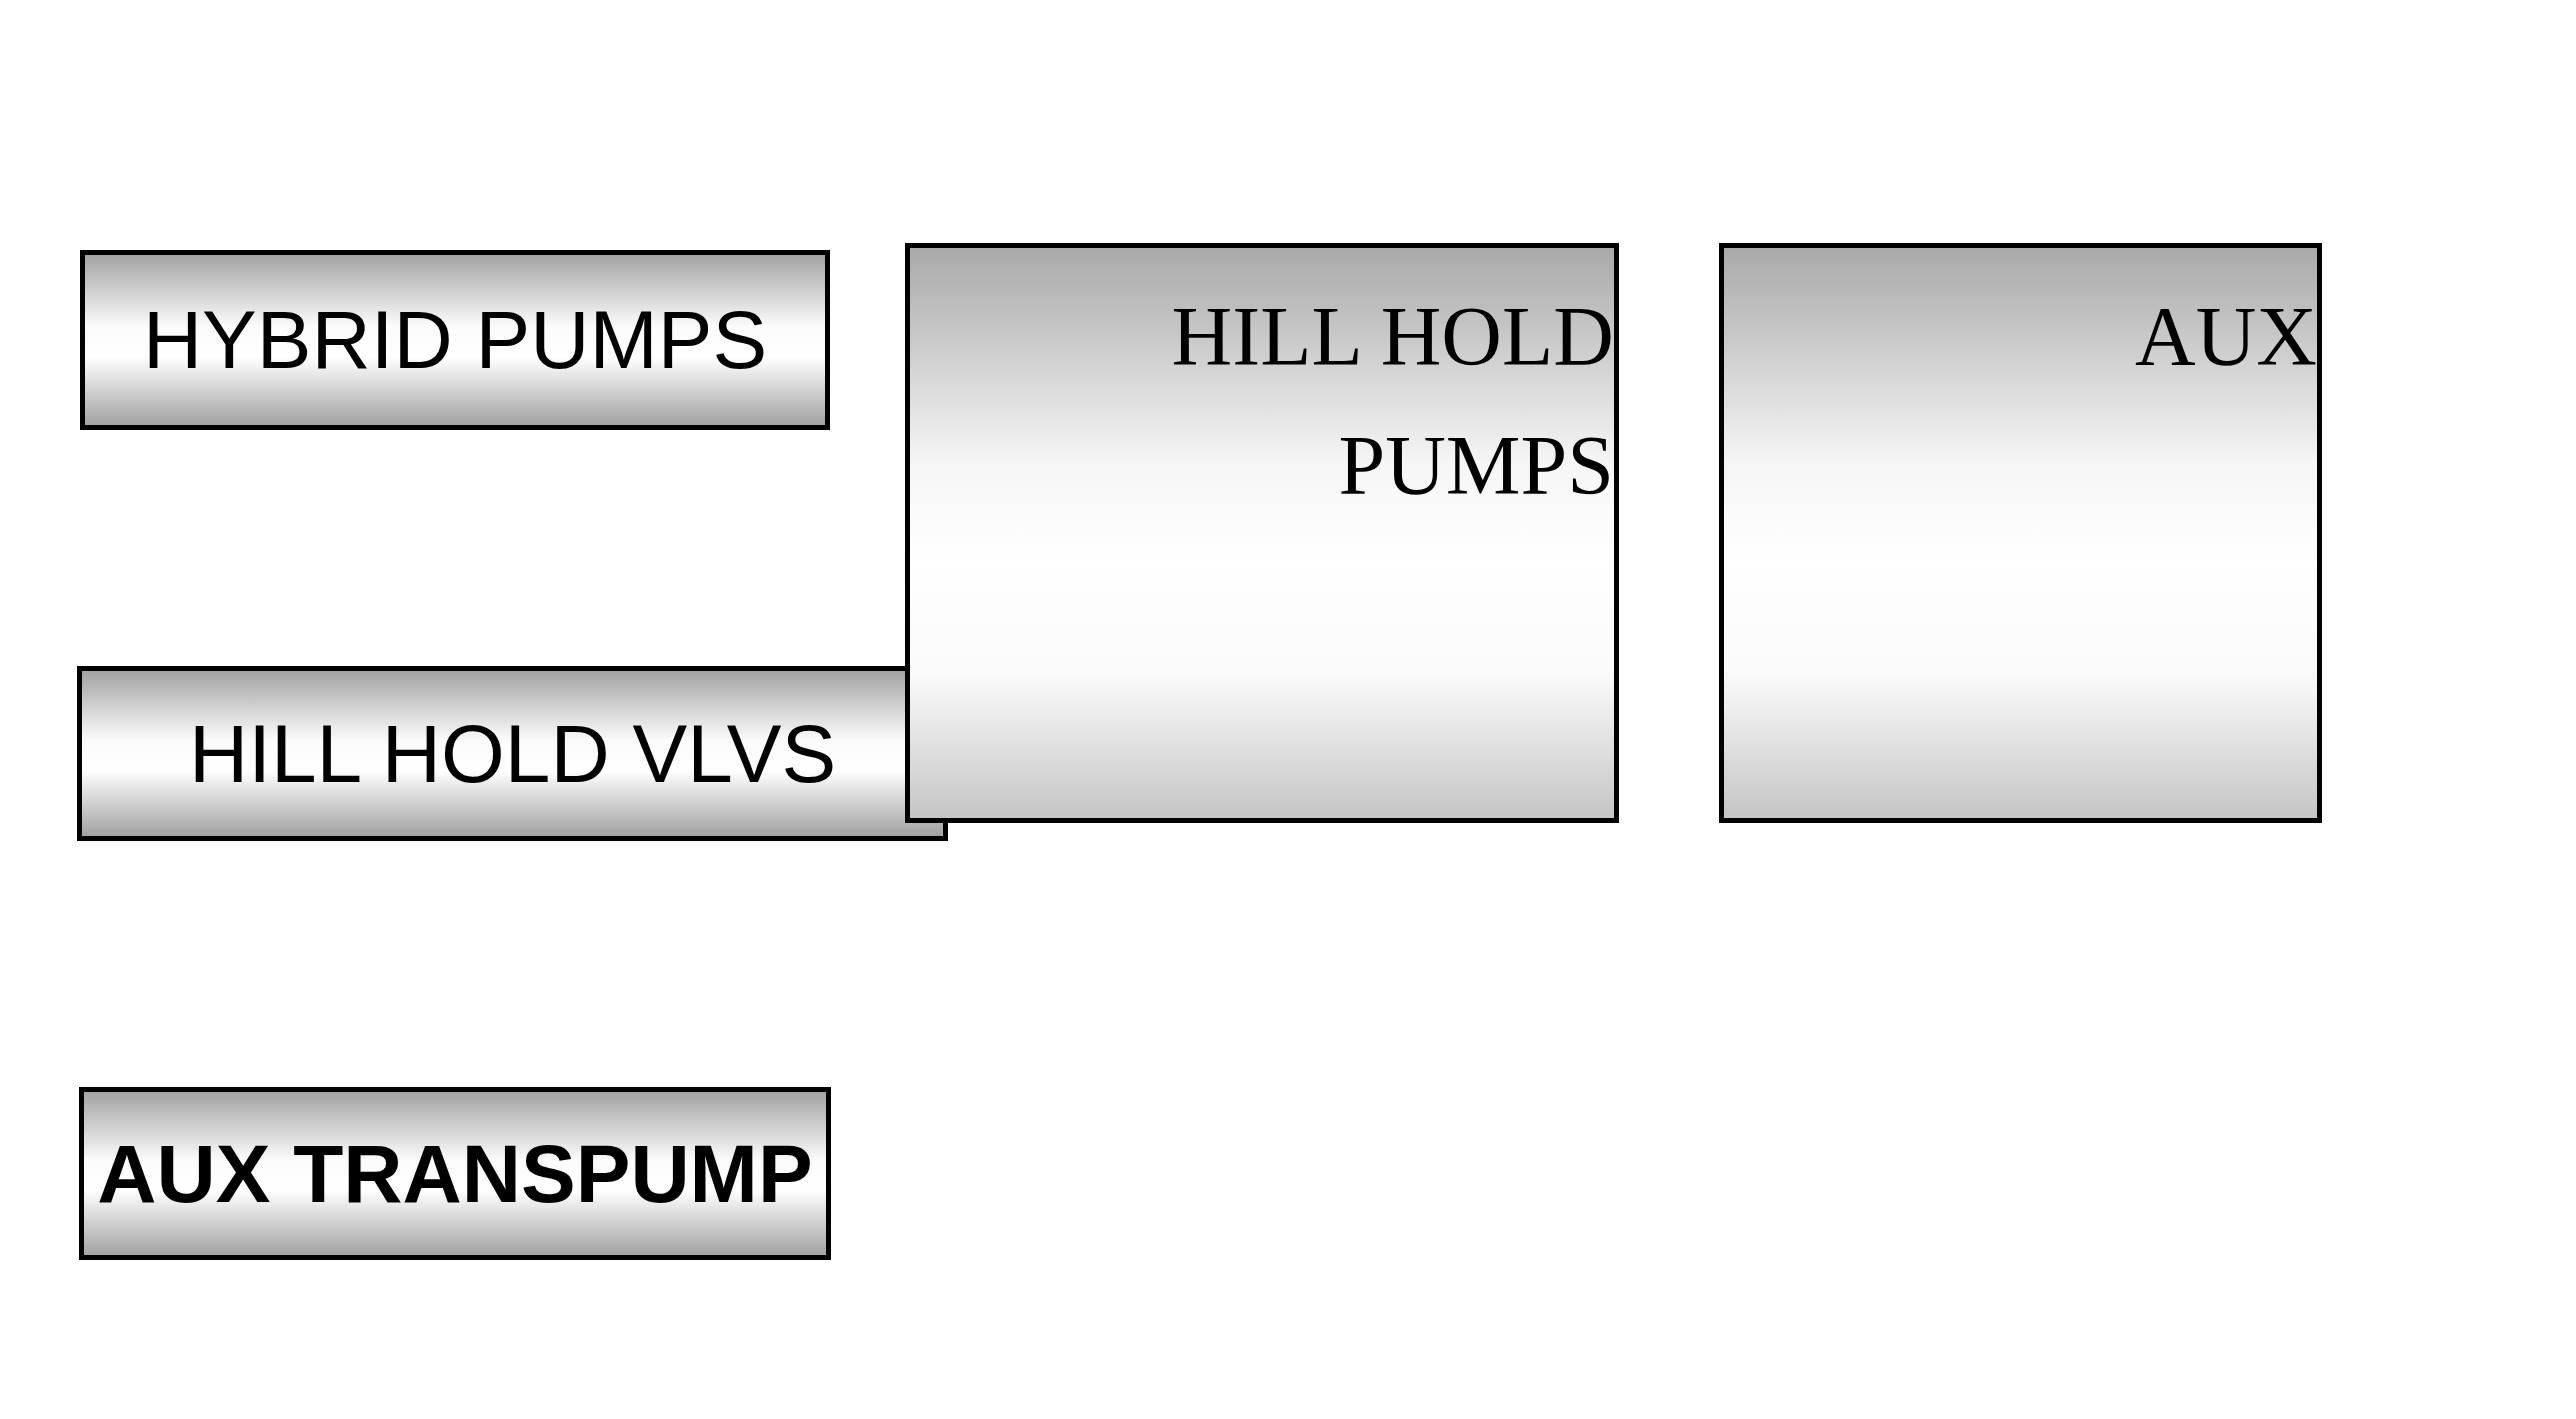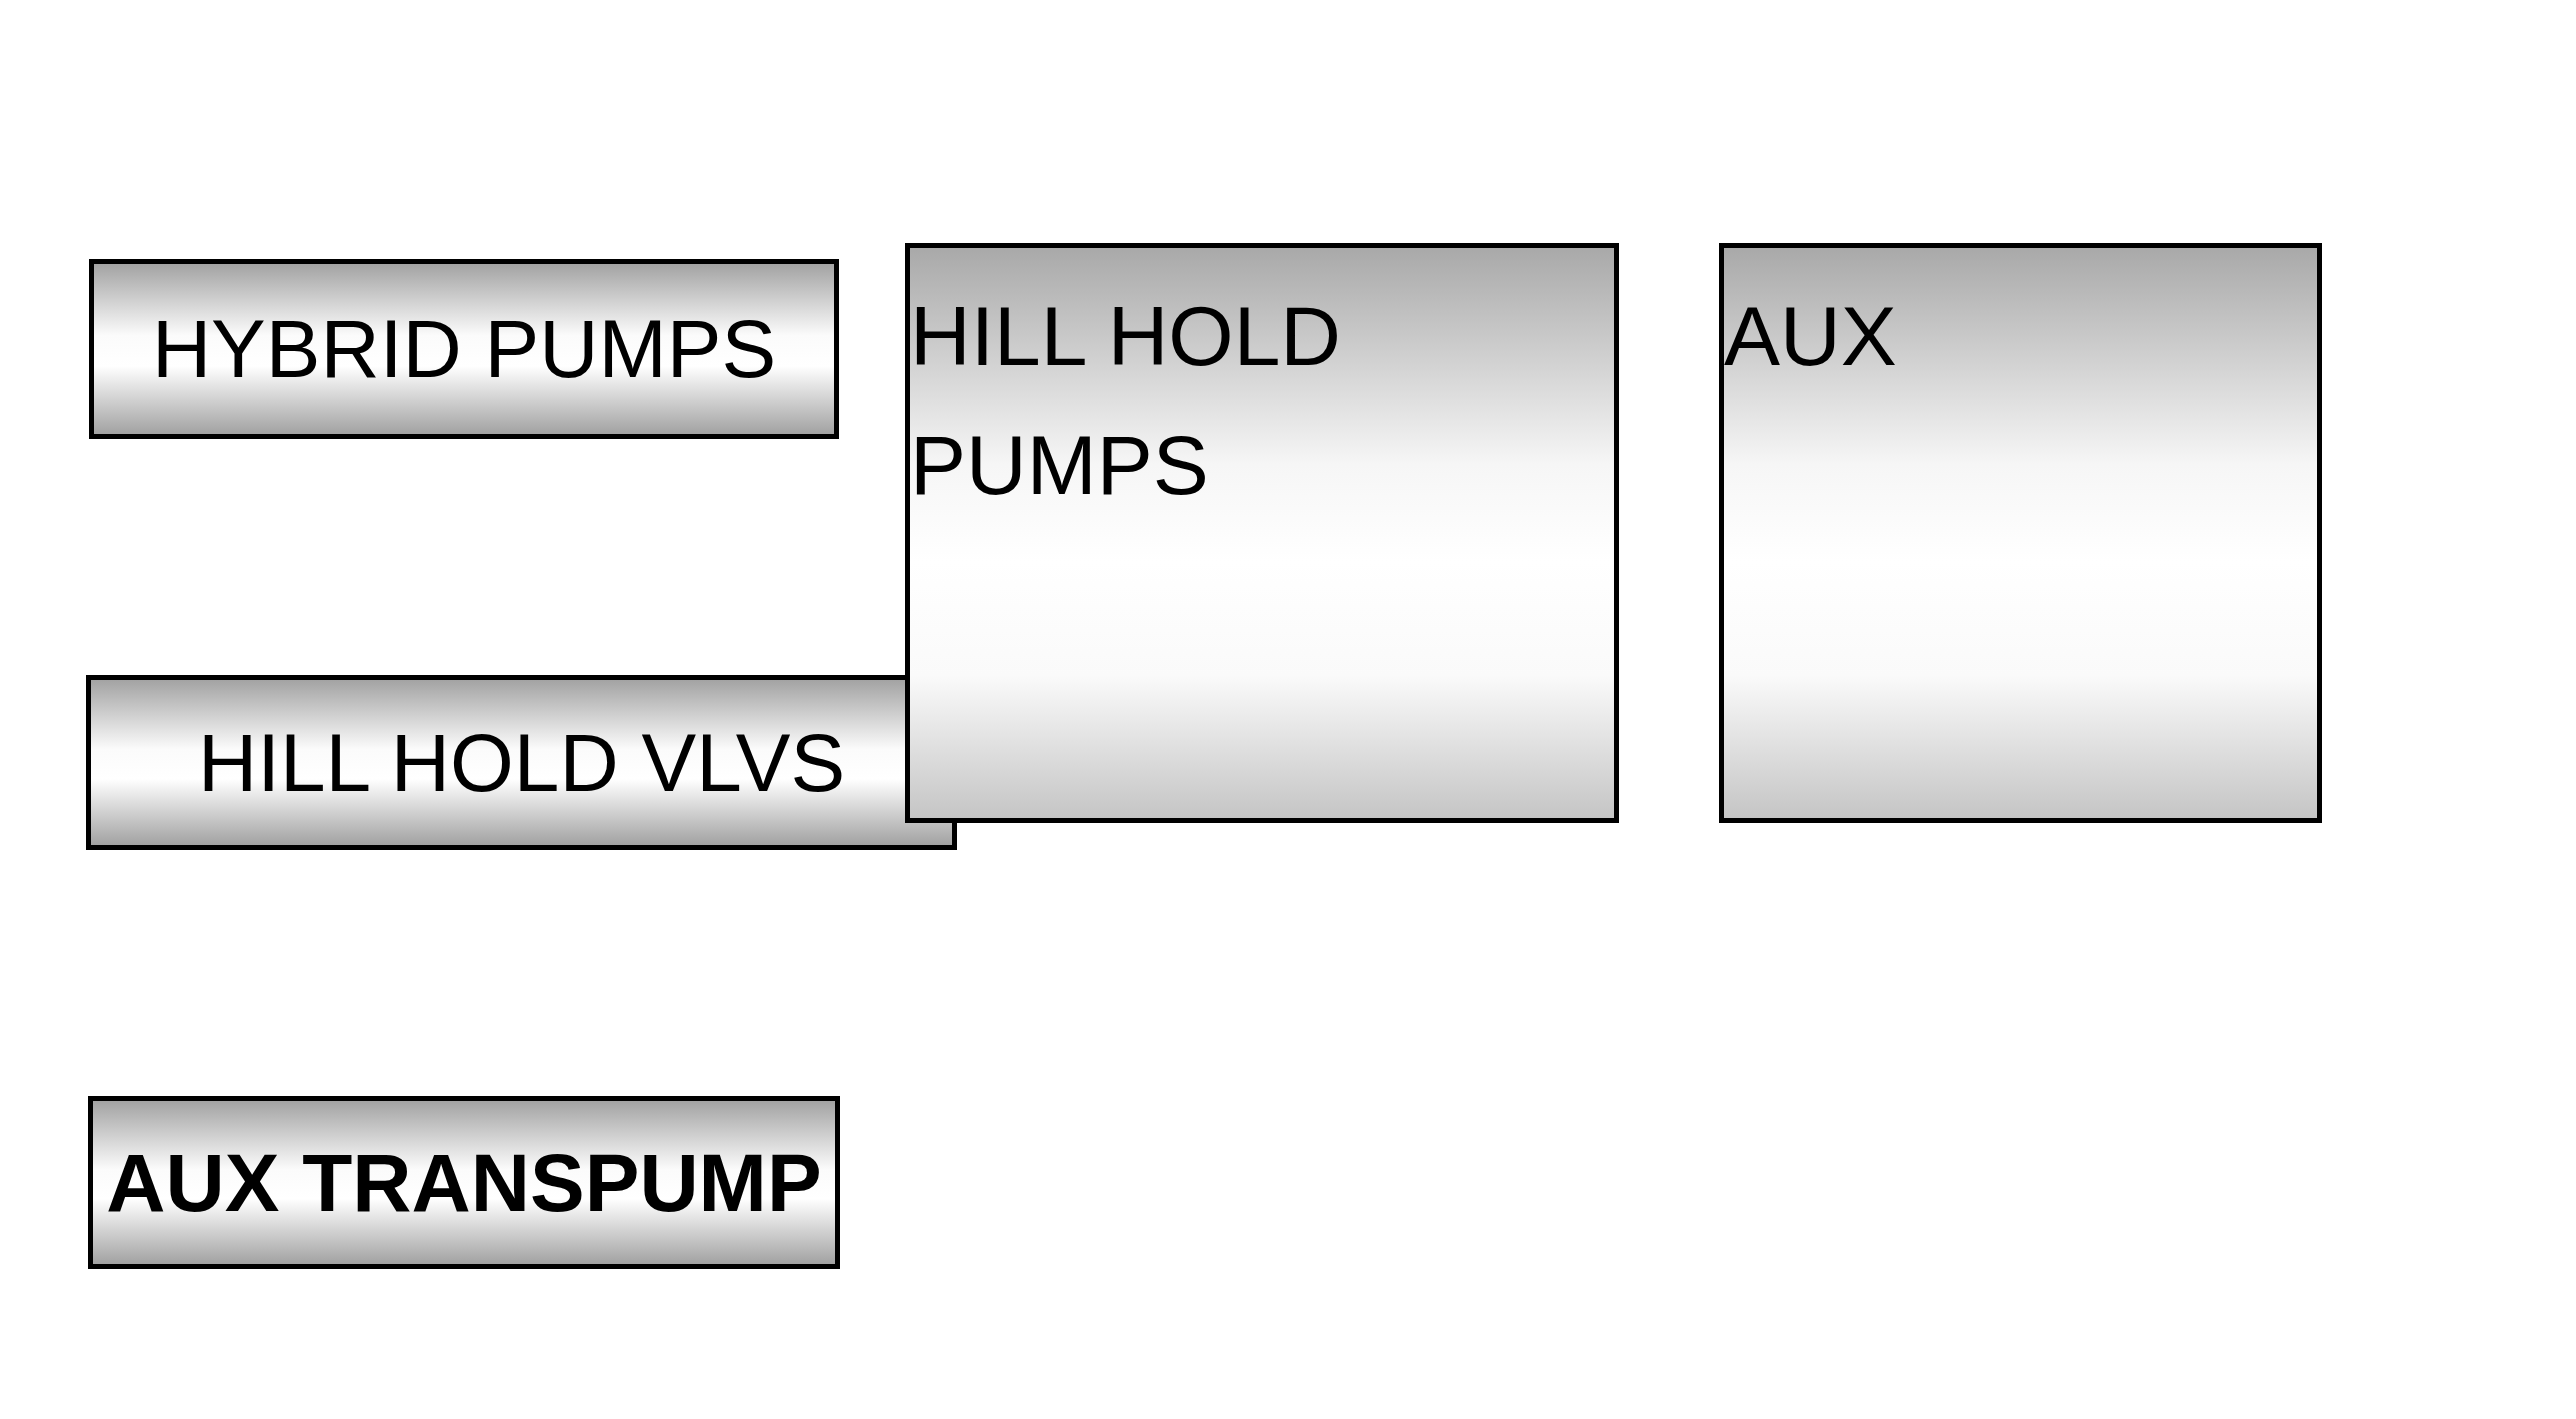--- a/index.html
+++ b/index.html
@@ -18,37 +18,38 @@
   }
   .small-btn {
     position: absolute;
     box-sizing: border-box;
     border: 5px solid #000000;
     background: linear-gradient(180deg, #a3a3a3 0%, #fbfbfb 42%, #ffffff 60%, #a2a2a2 100%);
     display: flex;
     align-items: center;
     justify-content: center;
     padding: 0;
-    margin: 16px;
+    margin: 7px;
     font-family: "Liberation Sans", sans-serif;
     font-size: 82px;
     line-height: normal;
     color: #000000;
     letter-spacing: 0px;
     white-space: nowrap;
     cursor: pointer;
   }
   .panel {
     position: absolute;
     box-sizing: border-box;
     border: 5px solid #000000;
     background: linear-gradient(180deg, #a9a9a9 0%, #f6f6f6 38%, #ffffff 55%, #fafafa 75%, #c5c5c5 100%);
-    text-align: left;
+    text-align: right;
     padding-top: 24px;
     cursor: pointer;
+    font-family: Liberation Serif, serif;
   }
   .panel-line {
     font-size: 84px;
     line-height: 129px;
     letter-spacing: 0px;
     white-space: nowrap;
     color: #000000;
   }
   .btn-label {
     display: inline-block;

